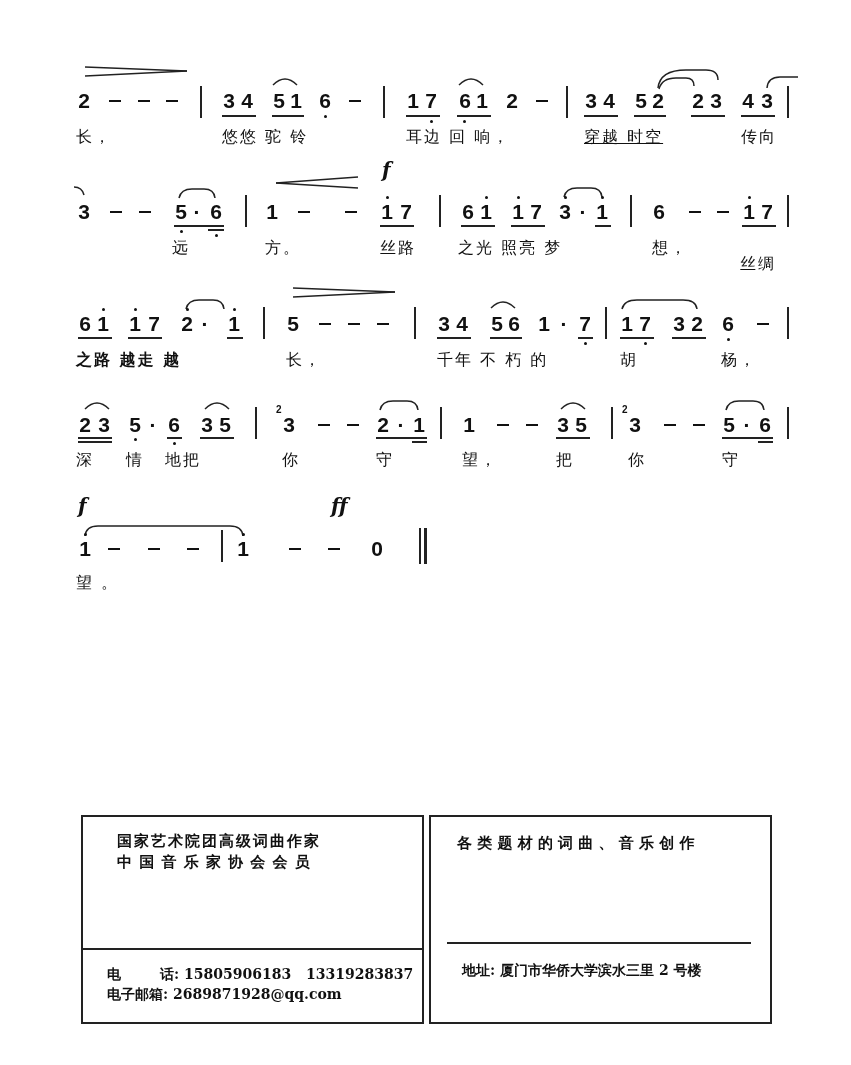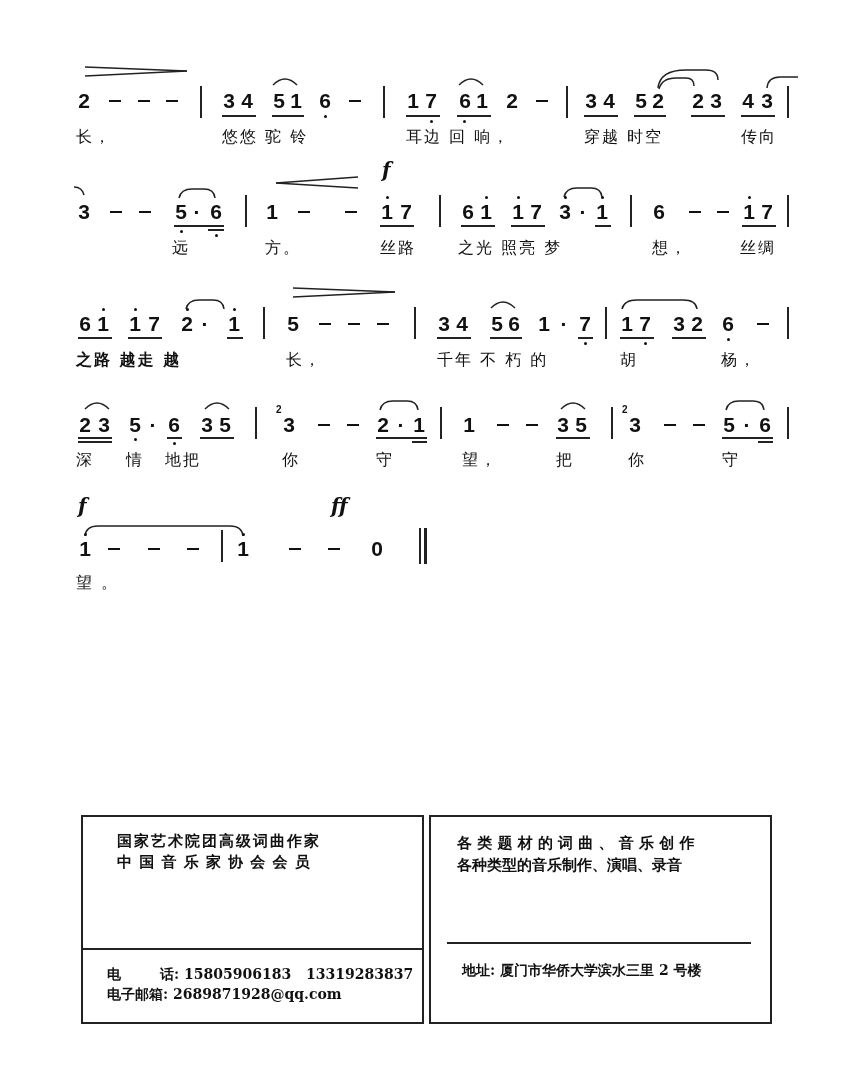--- a/index.html
+++ b/index.html
@@ -85,21 +85,21 @@
     <span class="n" style="left:760px;top:89px;">3</span>
     <span class="ul" style="left:741px;top:115px;width:34px;"></span>
     <svg style="left:766px;top:75px;" width="34" height="14">
         <path d="M1 13 Q2 2 14 2 L32 2" fill="none" stroke="#222" stroke-width="1.5"></path>
       </svg>
     <span class="bar" style="left:787px;top:86px;"></span>
 
     <span class="lyr" style="left:76px;top:127px;">长，</span>
     <span class="lyr" style="left:222px;top:127px;">悠悠 驼  铃</span>
     <span class="lyr" style="left:406px;top:127px;">耳边 回   响，</span>
-    <span class="lyr" style="left:584px;top:127px;">穿越 时空</span>
+    <span class="lyr" style="left:584px;top:127px;text-decoration:underline;">穿越 时空</span>
     <span class="lyr" style="left:741px;top:127px;">传向</span>
   </div>
 
   <div>
     <svg style="left:74px;top:186px;" width="12" height="10">
         <path d="M0 1 Q8 1 10 9" fill="none" stroke="#222" stroke-width="1.5"></path>
       </svg>
     <span class="n" style="left:77px;top:200px;">3</span>
     <span class="dash" style="left:110px;top:211px;"></span>
     <span class="dash" style="left:139px;top:211px;"></span>
@@ -155,21 +155,21 @@
     <span class="dotT" style="left:748px;top:196px;"></span>
     <span class="n" style="left:760px;top:200px;">7</span>
     <span class="ul" style="left:742px;top:225px;width:34px;"></span>
     <span class="bar" style="left:787px;top:195px;"></span>
 
     <span class="lyr" style="left:172px;top:238px;">远</span>
     <span class="lyr" style="left:265px;top:238px;">方。</span>
     <span class="lyr" style="left:380px;top:238px;">丝路</span>
     <span class="lyr" style="left:458px;top:238px;">之光 照亮 梦</span>
     <span class="lyr" style="left:652px;top:238px;">想，</span>
-    <span class="lyr" style="left:740px;top:238px;">丝绸</span>
+    <span class="lyr" style="left:740px;top:254px;">丝绸</span>
   </div>
 
   <div>
     <span class="n" style="left:78px;top:312px;">6</span>
     <span class="n" style="left:96px;top:312px;">1</span>
     <span class="dotT" style="left:102px;top:308px;"></span>
     <span class="ul" style="left:78px;top:337px;width:34px;"></span>
     <span class="n" style="left:128px;top:312px;">1</span>
     <span class="dotT" style="left:134px;top:308px;"></span>
     <span class="n" style="left:147px;top:312px;">7</span>
@@ -340,18 +340,17 @@
   </div>
   <div class="info" style="left:24px;top:169px;font-size:14px;">
     <span>电子邮箱:</span>
     <span>2689871928@qq.com</span>
   </div>
 </div>
 
 <div class="box" style="left:429px;top:815px;width:339px;height:205px;">
   <div class="abs" style="left:16px;top:125px;width:304px;height:2px;background:#222;"></div>
   <div class="info" style="left:26px;top:17px;font-size:15px;">各 类 题 材 的 词 曲 、 音 乐 创 作</div>
-  <div class="info" style="left:26px;top:39px;font-size:15px;">各种类型的音乐制作、演唱、录音</div>
   <div class="info" style="left:31px;top:145px;font-size:14px;">
     <span>地址:</span>
     <span>厦门市华侨大学滨水三里 2 号楼</span>
   </div>
 </div>
 
 </body></html>

